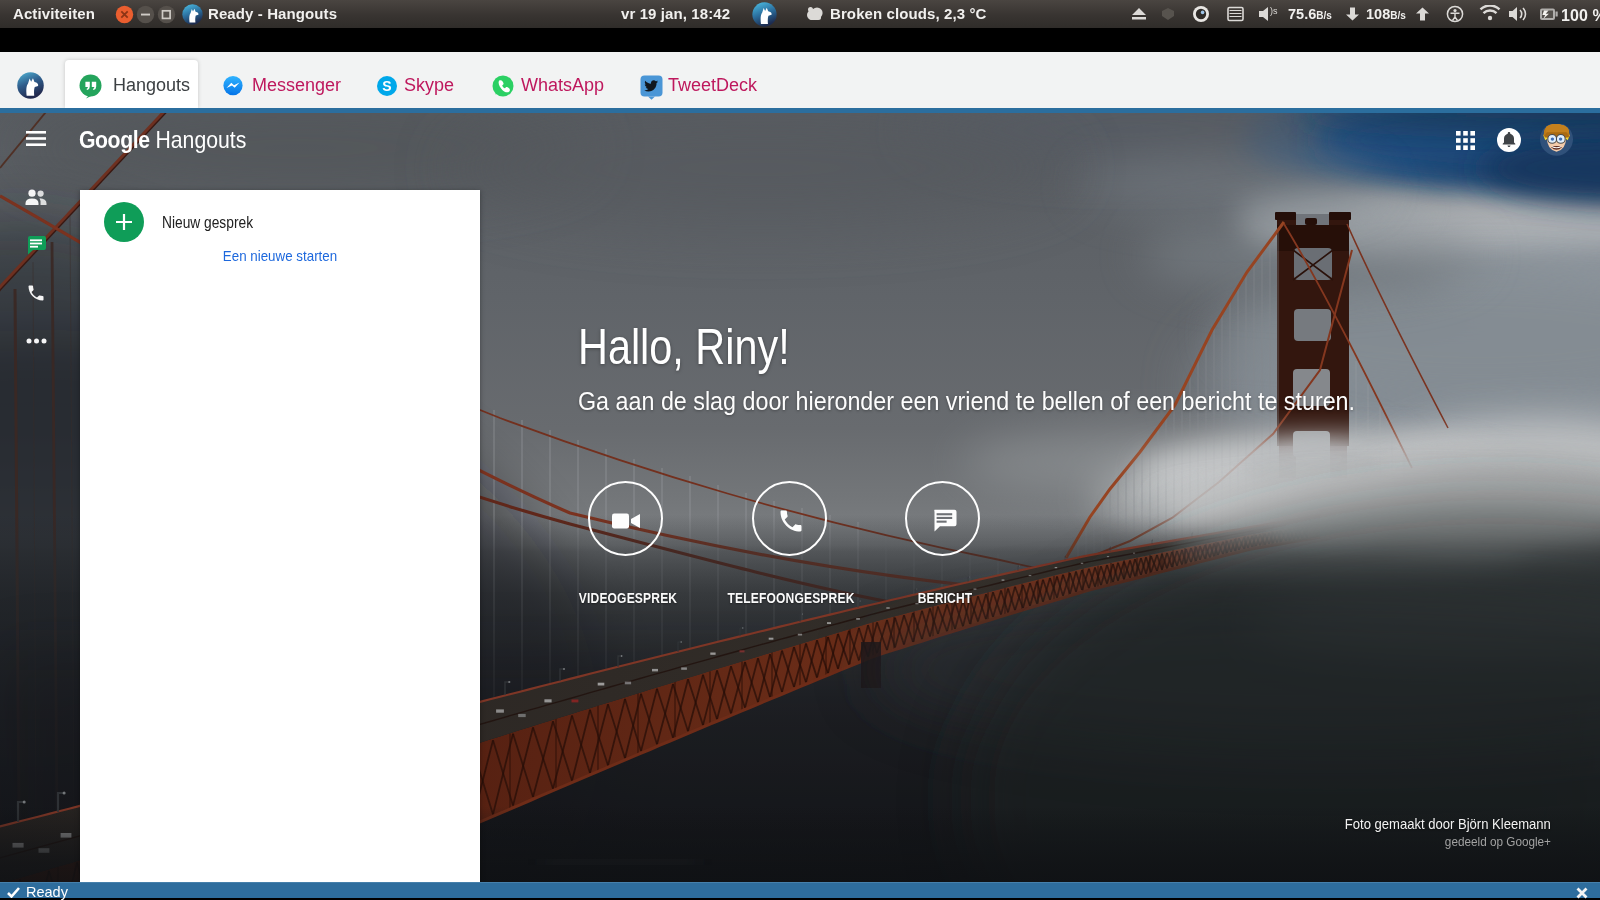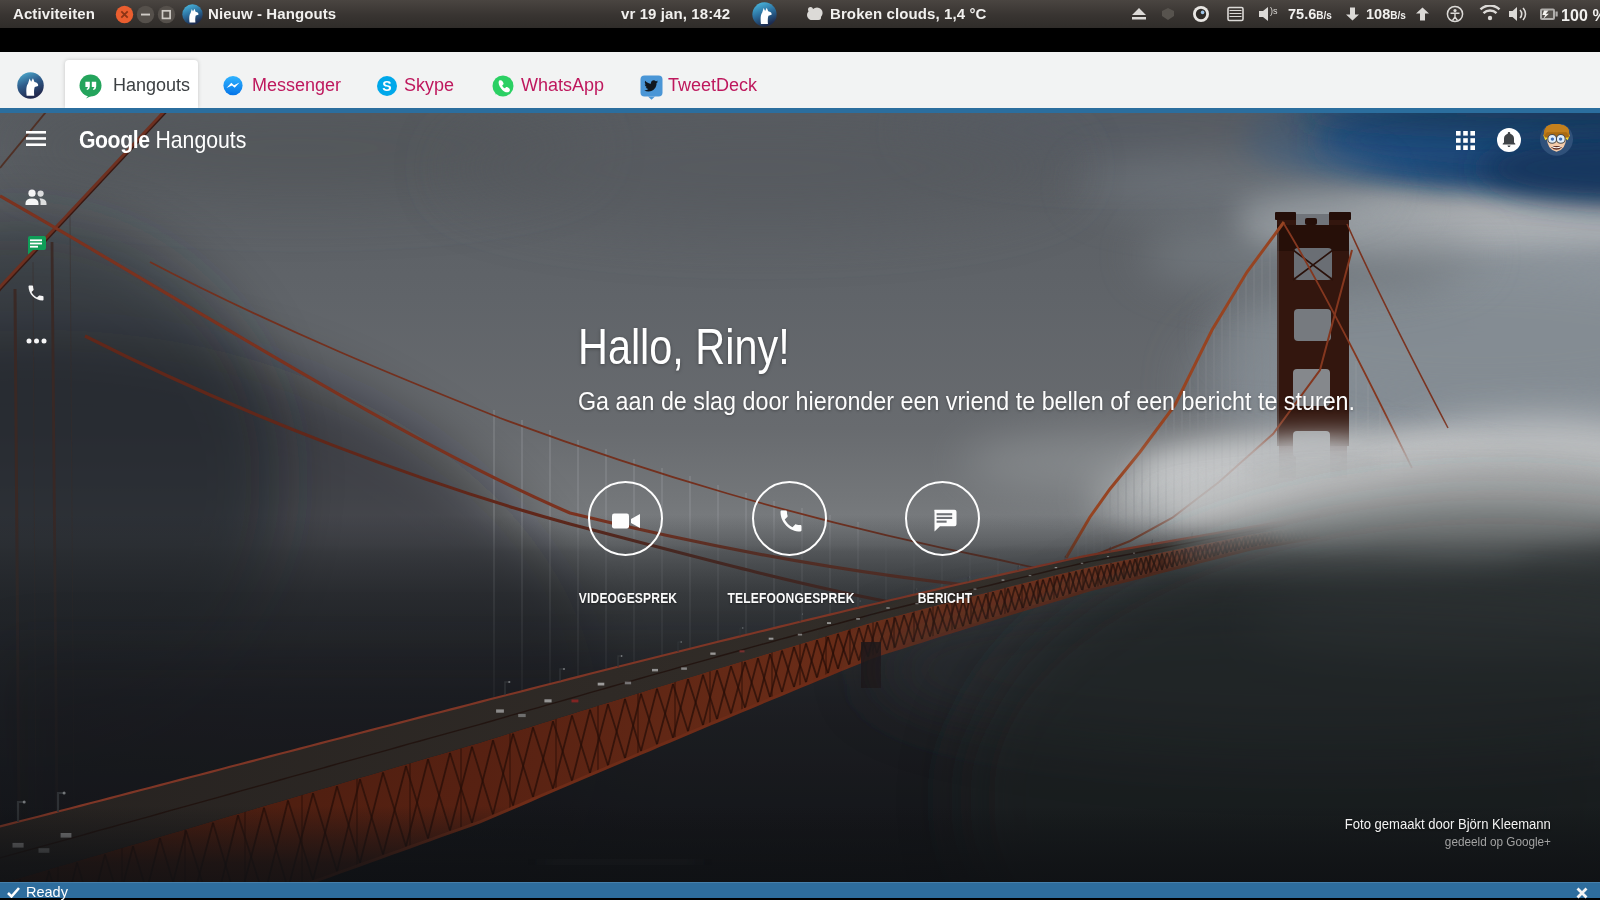--- a/index.html
+++ b/index.html
@@ -363,20 +363,29 @@
     </svg>
 <svg class="abs" style="left:26px;top:283px" width="20" height="20" viewBox="0 0 24 24" fill="#f5f5f5">
 <path d="M6.62 10.79c1.44 2.83 3.76 5.14 6.59 6.59l2.2-2.2c.27-.27.67-.36 1.02-.24 1.12.37 2.33.57 3.57.57.55 0 1 .45 1 1V20c0 .55-.45 1-1 1-9.39 0-17-7.61-17-17 0-.55.45-1 1-1h3.5c.55 0 1 .45 1 1 0 1.25.2 2.45.57 3.57.11.35.03.74-.25 1.02l-2.2 2.2z"></path>
     </svg>
 <svg class="abs" style="left:26px;top:338px" width="21" height="6" viewBox="0 0 21 6" fill="#f5f5f5">
 <circle cx="3" cy="3" r="2.5"></circle>
       <circle cx="10.5" cy="3" r="2.5"></circle>
       <circle cx="18" cy="3" r="2.5"></circle>
     </svg>
 
+<div class="abs" id="panel">
+  <div id="newc">
+        <svg style="position:absolute;left:11px;top:11px" width="18" height="18" viewBox="0 0 18 18">
+          <path d="M9 1 V17 M1 9 H17" stroke="#fff" stroke-width="2.2"></path>
+        </svg>
+      </div>
+  <div id="newt">Nieuw gesprek</div>
+  <div id="link">Een nieuwe starten</div>
+</div>
 
 <div class="abs" id="hallo">Hallo, Riny!</div>
 <div class="abs" id="sub">Ga aan de slag door hieronder een vriend te bellen of een bericht te sturen.</div>
 
 <div class="cbtn" style="left:588px;top:481px"></div>
 <div class="cbtn" style="left:751.5px;top:481px"></div>
 <div class="cbtn" style="left:905px;top:481px"></div>
 <svg class="abs" style="left:612px;top:511px" width="29" height="20" viewBox="0 0 29 20">
 <rect x="0" y="2.5" width="17" height="15" rx="2.2" fill="#fdfdfd"></rect>
 <path d="M19 8 L28 3 V17 L19 12 Z" fill="#fdfdfd"></path>
@@ -412,33 +421,33 @@
   <defs>
           <linearGradient id="rlg" x1="0" y1="0" x2="0.4" y2="1">
             <stop offset="0" stop-color="#4fc3e8"></stop>
             <stop offset="0.55" stop-color="#2b6f9e"></stop>
             <stop offset="1" stop-color="#1d2c50"></stop>
           </linearGradient>
         </defs>
   <circle cx="10.5" cy="10.5" r="10.2" fill="url(#rlg)"></circle>
   <path d="M7.5 18.5 C7 13.5 7.2 10.8 8.6 8.9 L9.8 5 L11 7.6 L12.4 4.8 L13.6 7.8 C15.8 8.2 16.8 9.3 16.4 10.8 L13.8 11.6 C13.2 13.2 13.1 15.4 13.4 18.5 Z" fill="#fff"></path>
  </svg>
- <div class="t" style="left:208px">Nieuw - Hangouts</div>
+ <div class="t" style="left:208px">Ready - Hangouts</div>
  <div class="t" style="left:621px">vr 19 jan, 18:42</div>
  <svg class="abs" style="left:752px;top:1.5px" width="25" height="25" viewBox="0 0 21 21">
   <circle cx="10.5" cy="10.5" r="10.2" fill="url(#rlg)"></circle>
   <path d="M7.5 18.5 C7 13.5 7.2 10.8 8.6 8.9 L9.8 5 L11 7.6 L12.4 4.8 L13.6 7.8 C15.8 8.2 16.8 9.3 16.4 10.8 L13.8 11.6 C13.2 13.2 13.1 15.4 13.4 18.5 Z" fill="#fff"></path>
  </svg>
  <svg class="abs" style="left:805px;top:6px" width="20" height="15" viewBox="0 0 20 15" fill="#dcdad7">
   <circle cx="7" cy="9" r="5"></circle>
         <circle cx="12" cy="7" r="5.6"></circle>
         <rect x="4" y="9" width="12" height="5" rx="2.5"></rect>
   <circle cx="5.5" cy="3.5" r="2.5"></circle>
       </svg>
- <div class="t" style="left:830px">Broken clouds, 1,4 °C</div>
+ <div class="t" style="left:830px">Broken clouds, 2,3 °C</div>
  <svg class="abs" style="left:1128px;top:5px" width="460" height="18" viewBox="0 0 460 18">
   <g fill="#dcdad7">
    <path d="M4 10 L11 3 L18 10 Z M4 12 h14 v2.4 h-14 z"></path>
    <path d="M40 3 l6 3 v5 l-6 4 l-6-4 v-5 z" fill="#57534e"></path>
    <circle cx="73" cy="9" r="8" fill="#e8e6e3"></circle>
           <circle cx="73" cy="9" r="5.2" fill="#2e2b28"></circle>
           <circle cx="74.6" cy="7.4" r="1.8" fill="#9ec5e8"></circle>
    <rect x="100" y="2.5" width="15" height="13" rx="1.5" fill="none" stroke="#dcdad7" stroke-width="1.6"></rect>
    <path d="M101.5 5.5 h12 M101.5 8.5 h12 M101.5 11.5 h12" stroke="#dcdad7" stroke-width="1.1"></path>
    <path d="M131 6 h4 l5-4 v14 l-5-4 h-4 z"></path>

